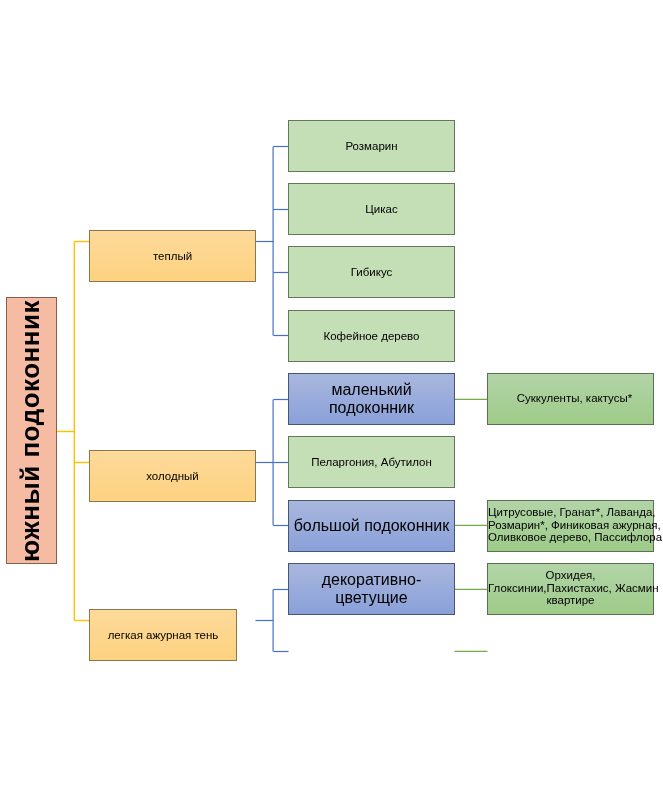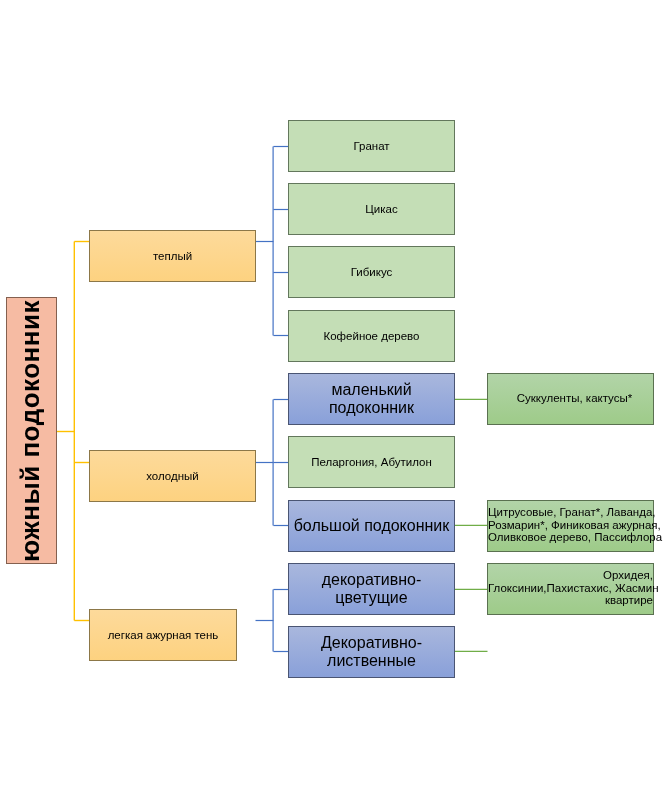--- a/index.html
+++ b/index.html
@@ -74,21 +74,21 @@
     <span class="lbl">теплый</span>
   </div>
   <div class="node lvl1" style="left:89px;top:435px;width:167px;height:52px;">
     <span class="lbl">холодный</span>
   </div>
   <div class="node lvl1" style="left:89px;top:594px;width:148px;height:52px;">
     <span class="lbl">легкая ажурная тень</span>
   </div>
 
   <div class="node green" style="left:288px;top:120px;width:167px;height:52px;">
-    <span class="lbl">Гранат</span>
+    <span class="lbl">Розмарин</span>
   </div>
   <div class="node green" style="left:288px;top:183px;width:167px;height:52px;padding-left:20px;">
     <span class="lbl">Цикас</span>
   </div>
   <div class="node green" style="left:288px;top:246px;width:167px;height:52px;">
     <span class="lbl">Гибикус</span>
   </div>
   <div class="node green" style="left:288px;top:310px;width:167px;height:52px;">
     <span class="lbl">Кофейное дерево</span>
   </div>
@@ -97,27 +97,24 @@
   </div>
   <div class="node green" style="left:288px;top:436px;width:167px;height:52px;">
     <span class="lbl">Пеларгония, Абутилон</span>
   </div>
   <div class="node blue" style="left:288px;top:500px;width:167px;height:52px;">
     <span class="lbl">большой подоконник</span>
   </div>
   <div class="node blue" style="left:288px;top:563px;width:167px;height:52px;">
     <span class="lbl">декоративно-цветущие</span>
   </div>
-  <div class="node blue" style="left:288px;top:626px;width:167px;height:52px;">
-    <span class="lbl">Декоративно-лиственные</span>
-  </div>
 
   <div class="node dgreen" style="left:487px;top:373px;width:167px;height:52px;padding-left:8px;">
     <span class="lbl"><span class="ln">Суккуленты, кактусы*</span></span>
   </div>
   <div class="node dgreen" style="left:487px;top:500px;width:167px;height:52px;">
     <span class="lbl"><span class="ln">Цитрусовые, Гранат*, Лаванда,</span><br><span class="ln">Розмарин*, Финиковая ажурная,</span><br><span class="ln">Оливковое дерево, Пассифлора</span></span>
   </div>
-  <div class="node dgreen" style="left:487px;top:563px;width:167px;height:52px;text-align:right;">
+  <div class="node dgreen" style="left:487px;top:563px;width:167px;height:52px;">
     <span class="lbl"><span class="ln">Орхидея,</span><br><span class="ln">Глоксинии,Пахистахис, Жасмин</span><br><span class="ln">квартире</span></span>
   </div>
 
 </div>
 
 </body></html>

